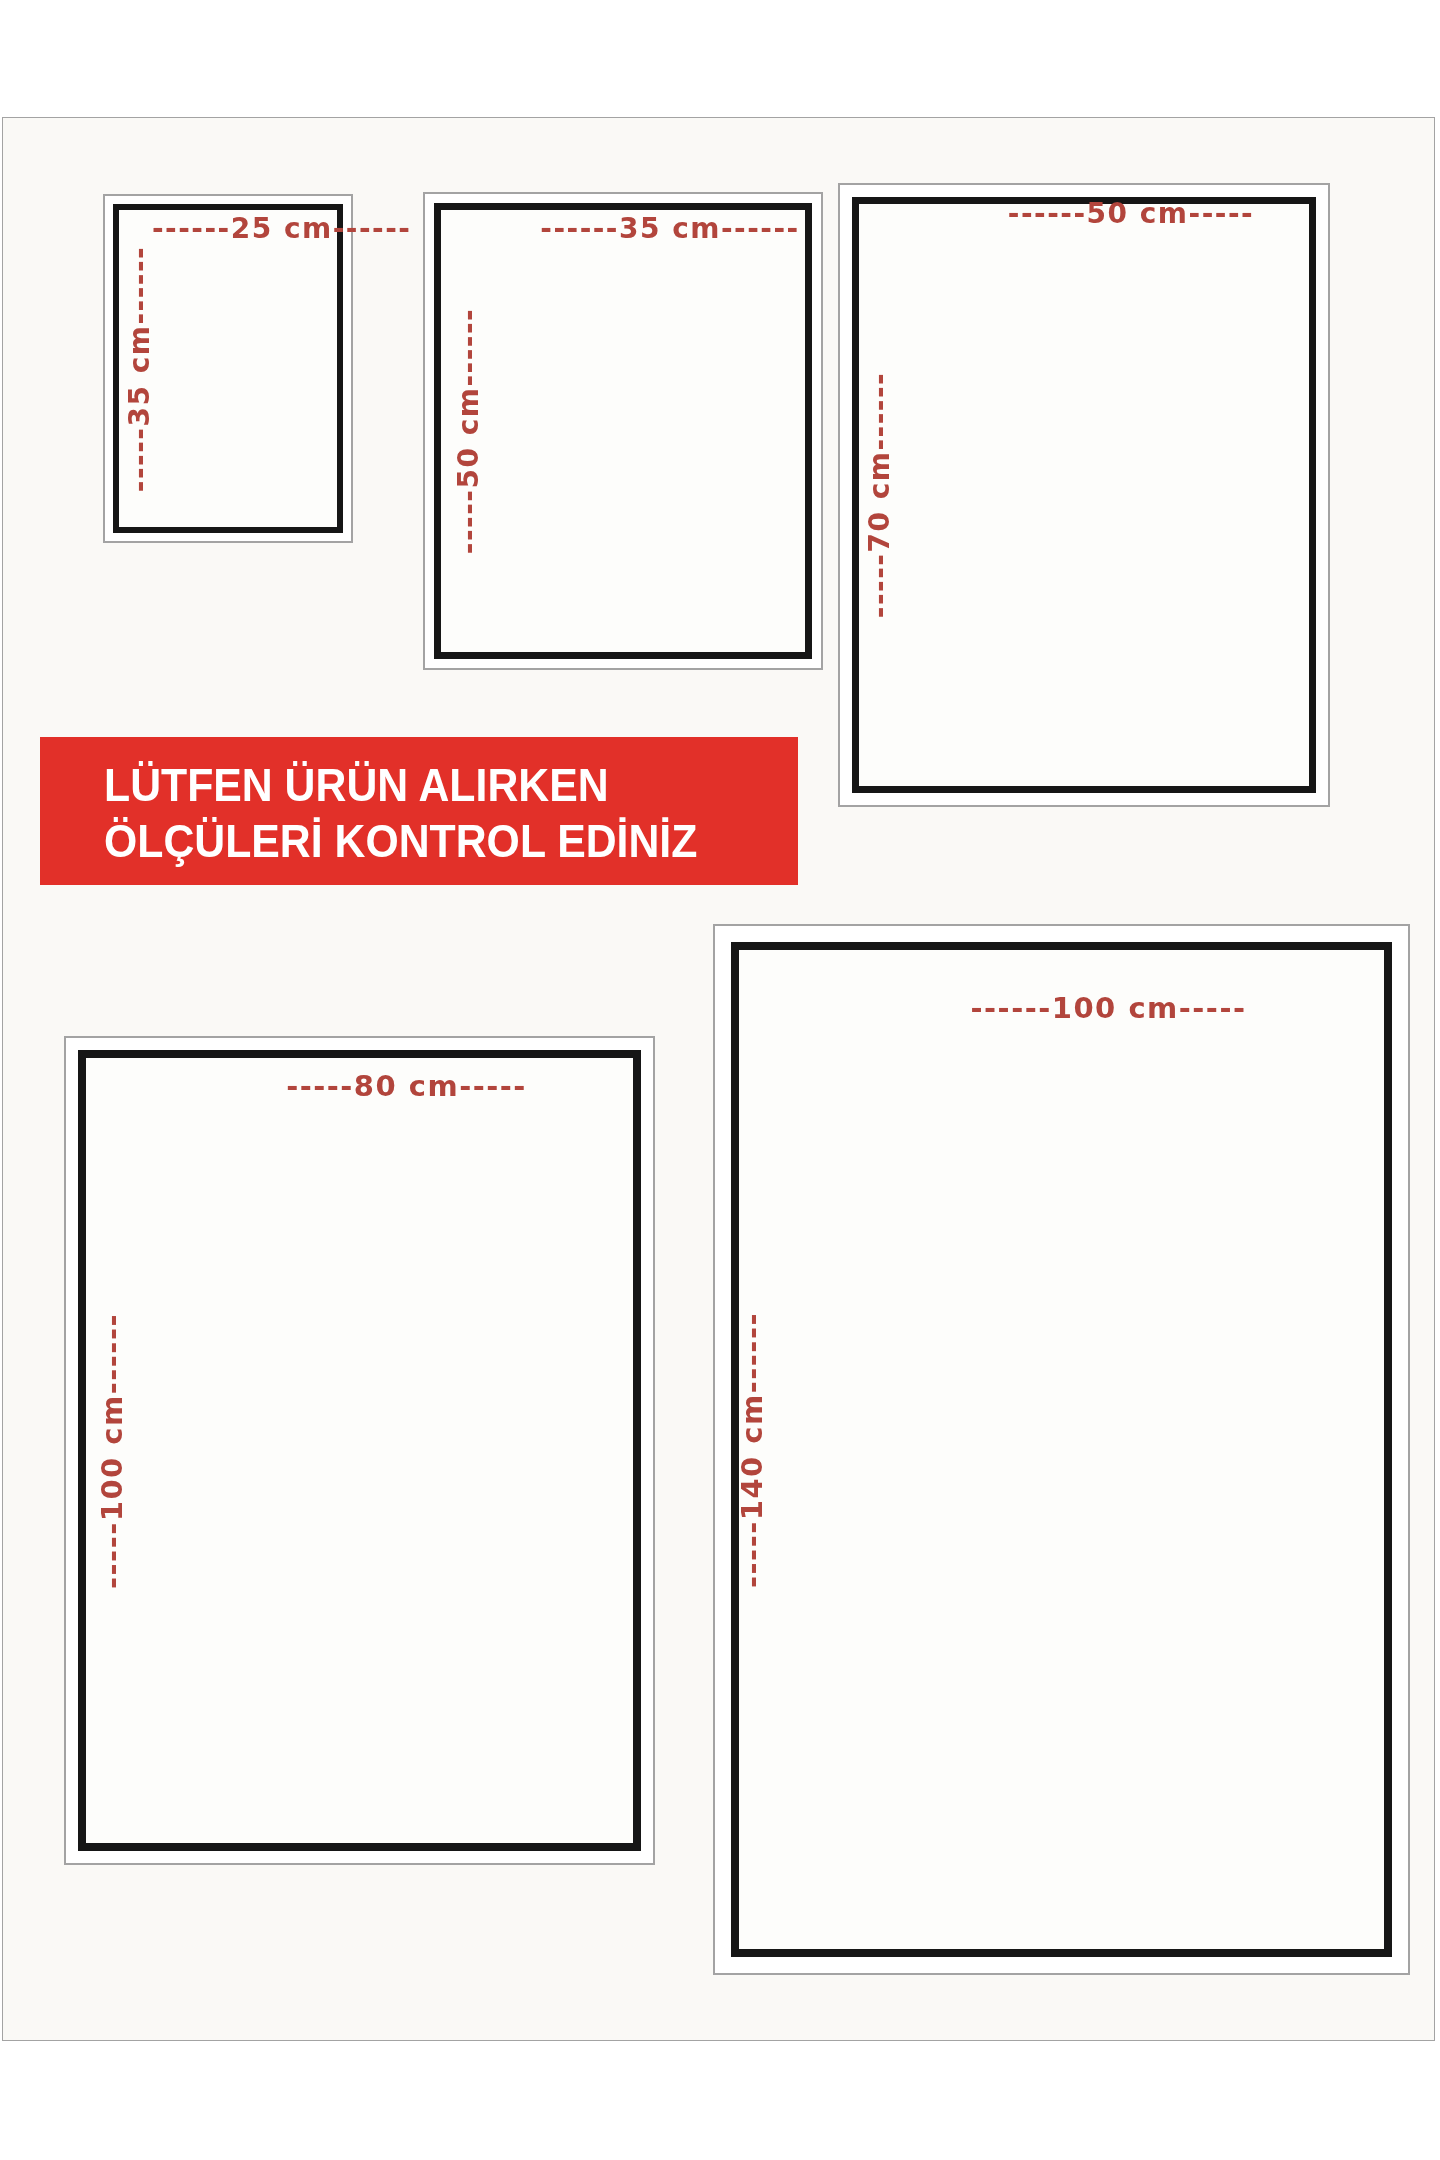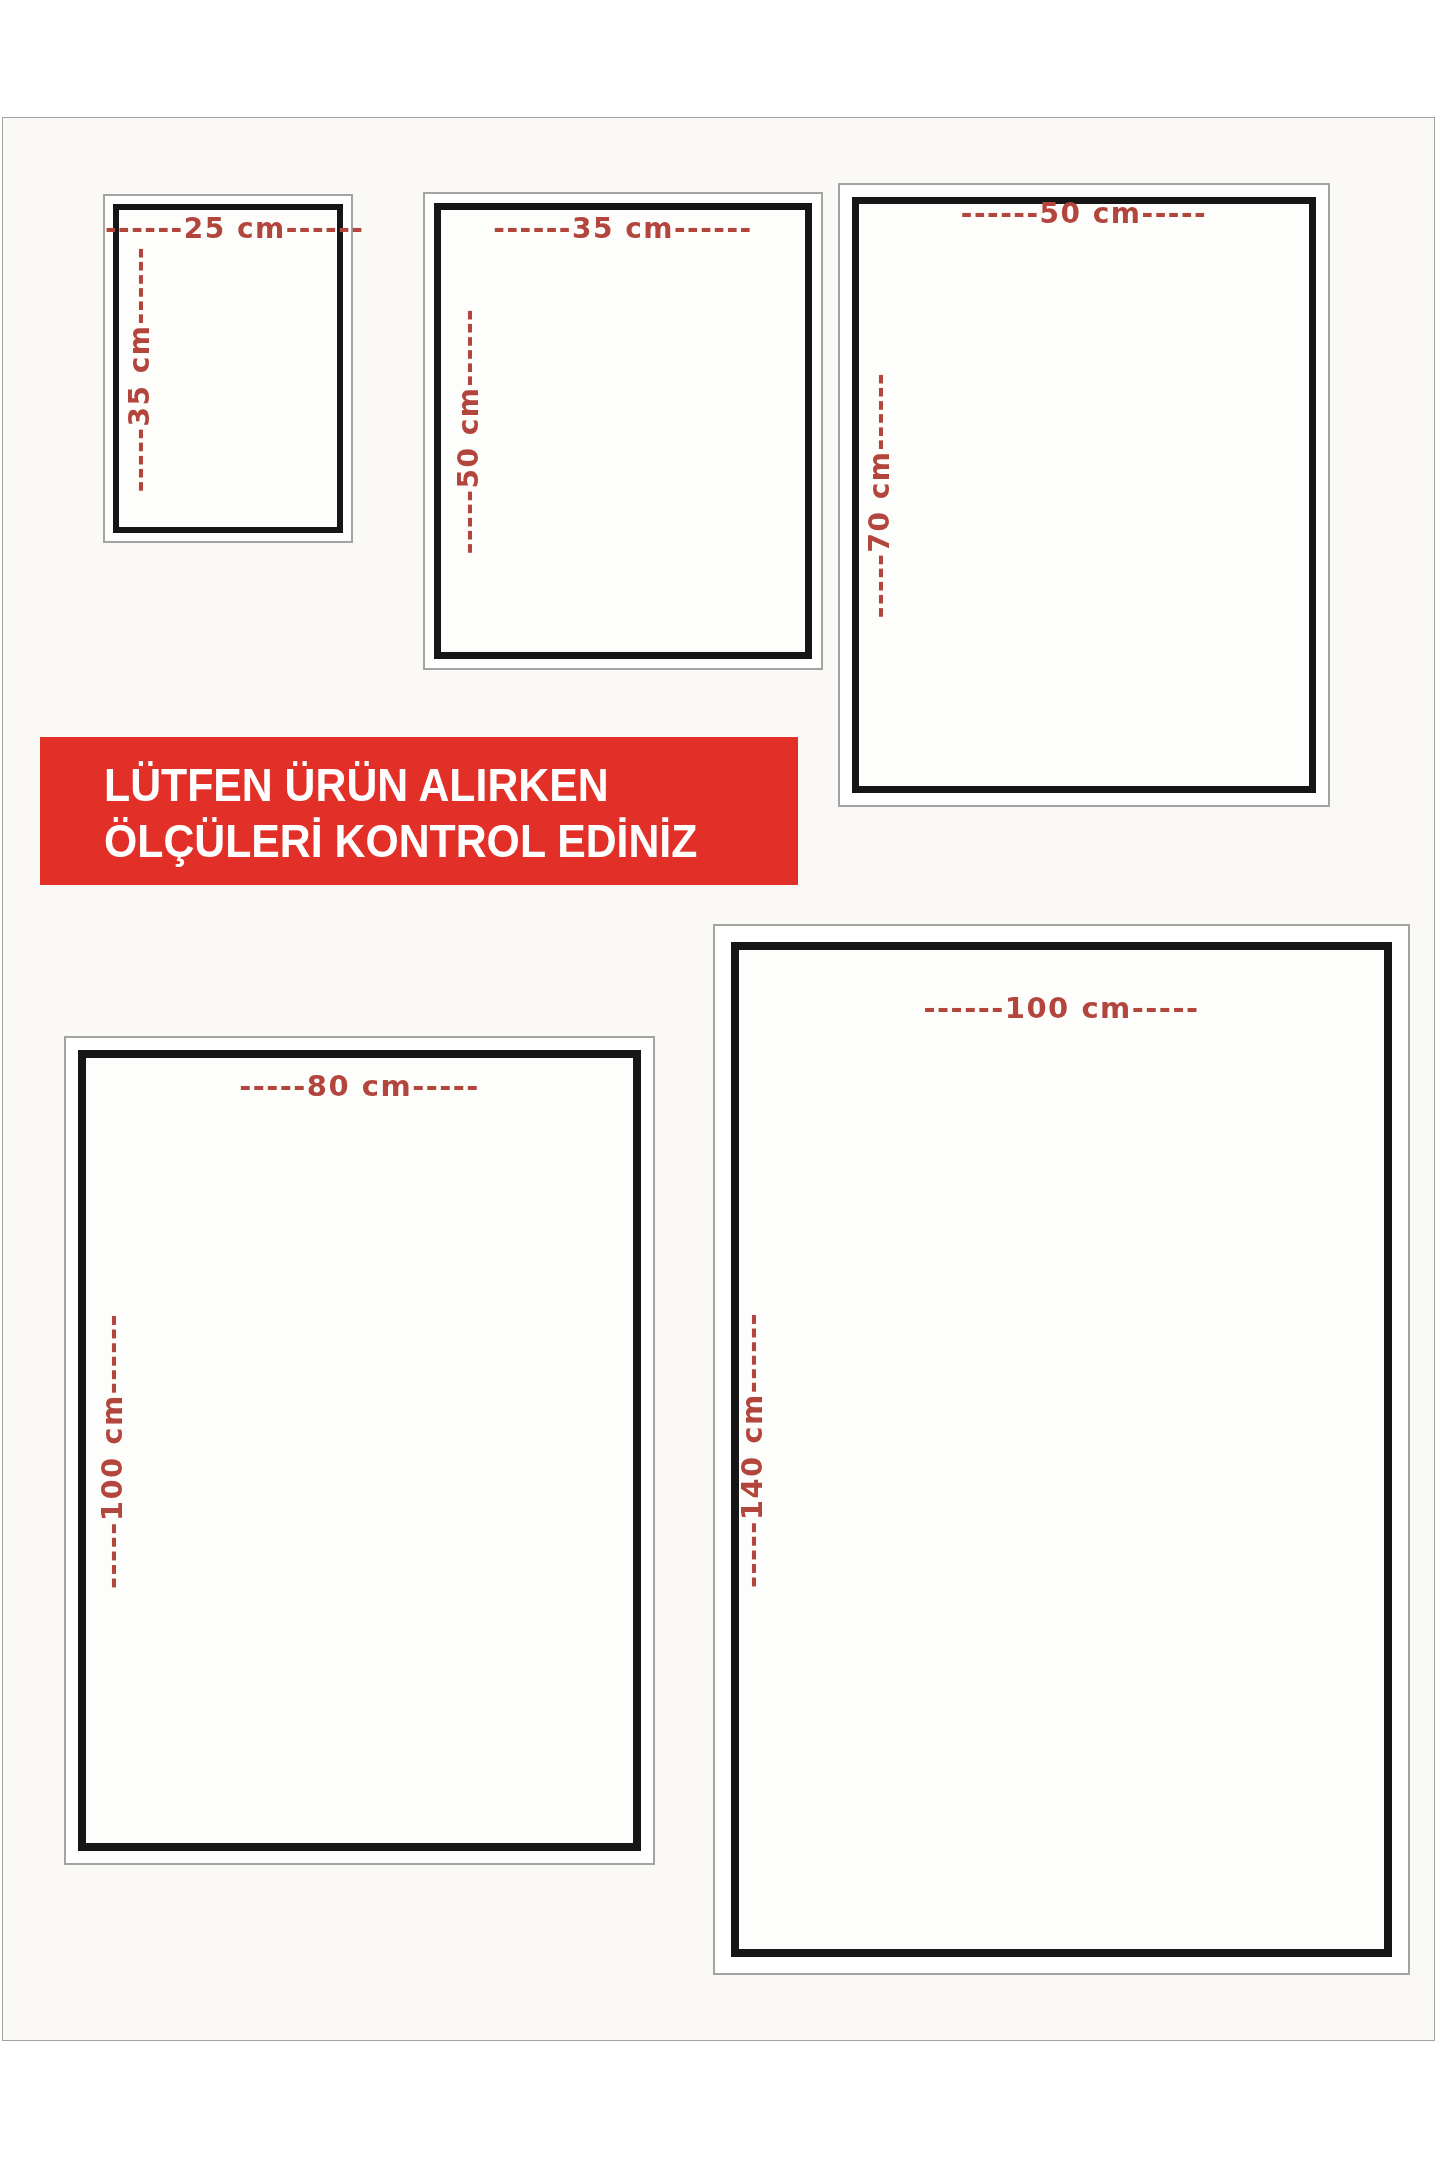--- a/index.html
+++ b/index.html
@@ -43,20 +43,21 @@
   .hlabel {
     position: absolute;
     left: 0;
     width: 100%;
     text-align: center;
     color: var(--dim-color, #b2453c);
     font-weight: bold;
     letter-spacing: 1.5px;
     white-space: nowrap;
     line-height: 36px;
+    padding-left: 47px;
   }
   .vlabel {
     position: absolute;
     top: 50%;
     transform: translate(-50%, -50%) rotate(-90deg);
     color: var(--dim-color, #b2453c);
     font-weight: bold;
     letter-spacing: 1.5px;
     white-space: nowrap;
     line-height: 30px;

